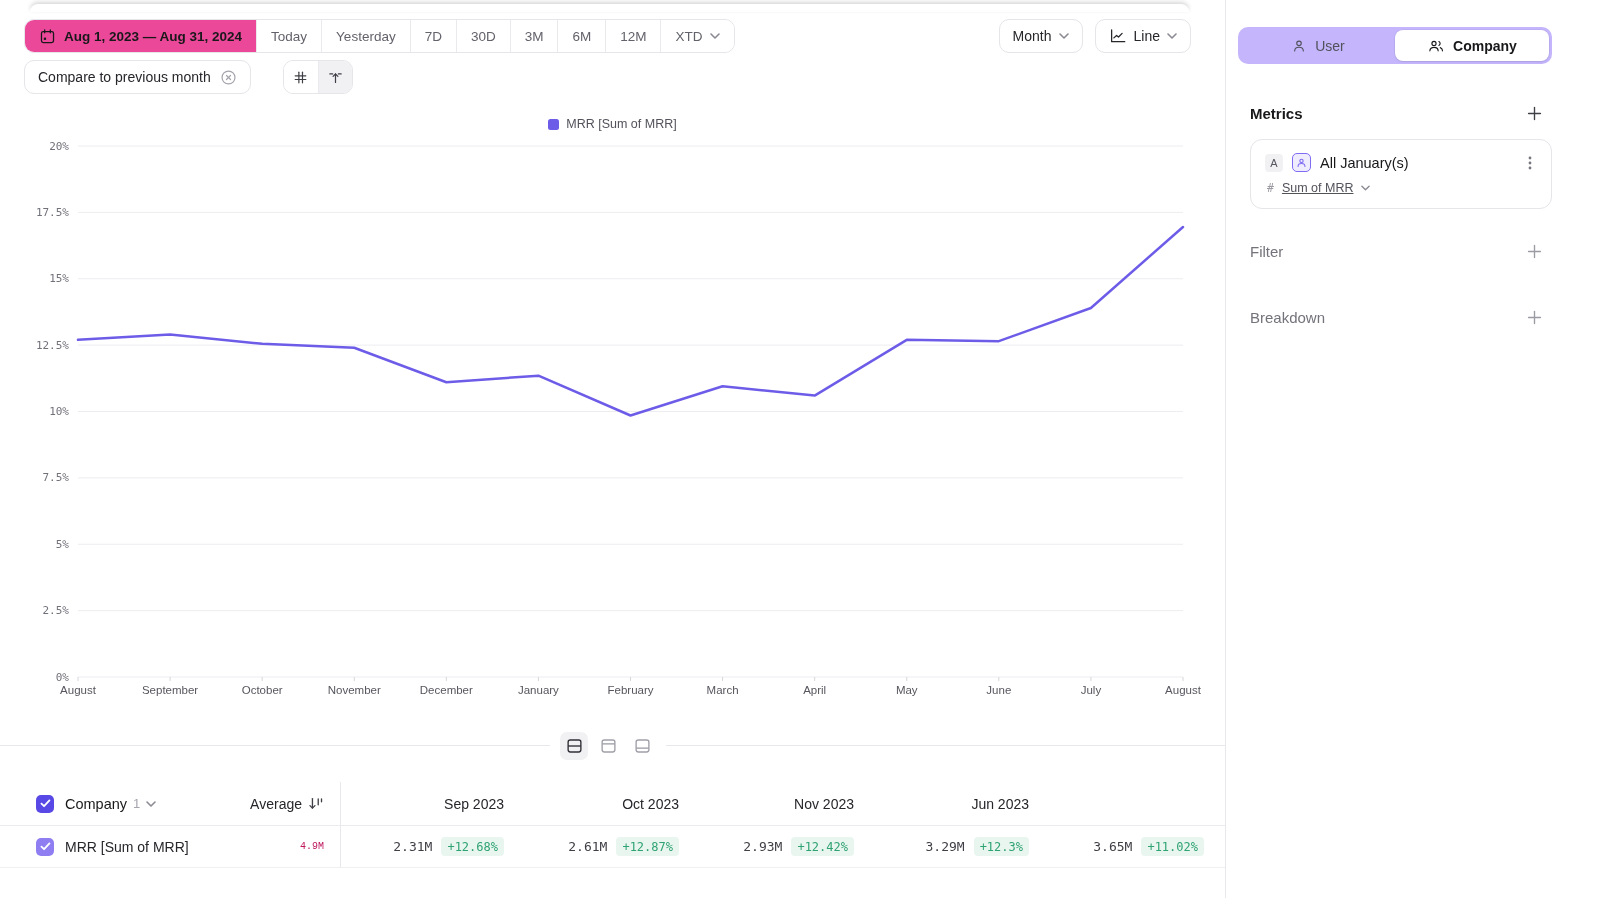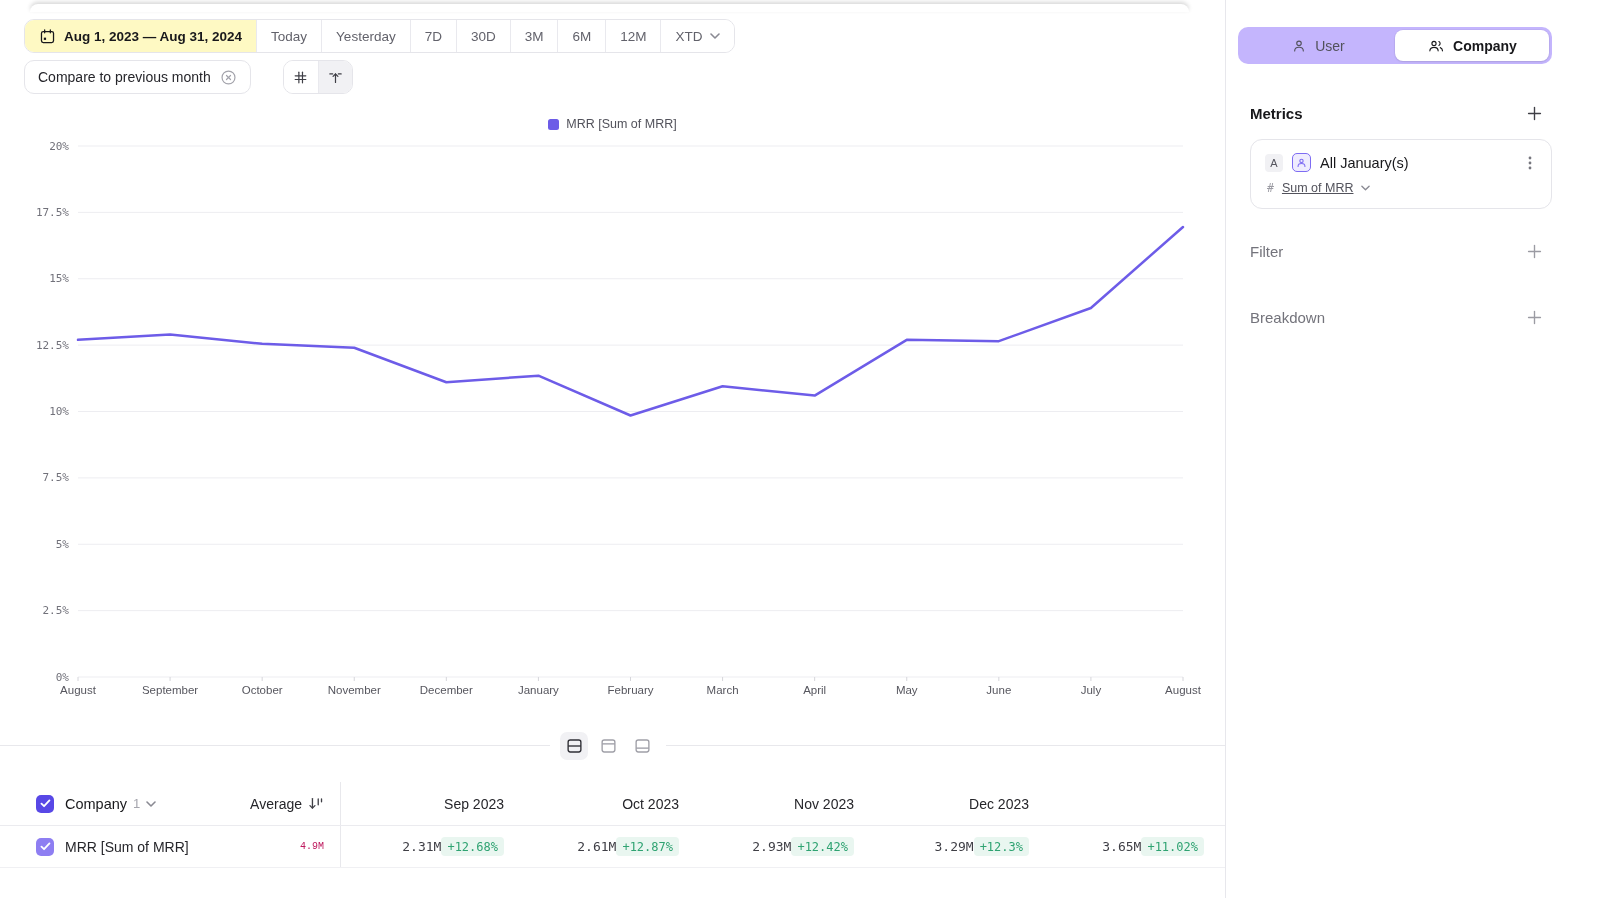--- a/index.html
+++ b/index.html
@@ -13,21 +13,21 @@
   .top-shadow { position:absolute; top:4px; left:30px; right:36px; height:8px;
     border-radius:12px 12px 0 0; box-shadow:0 -2px 4px rgba(0,0,0,.16); }
 
   
   .row1 { position:absolute; top:19px; left:24px; right:34px; display:flex; align-items:center; }
   .range-group { display:flex; align-items:stretch; height:34px; border:1px solid #e5e5ea;
     border-radius:10px; overflow:hidden; background:#fff; }
   .range-group .seg { display:flex; align-items:center; gap:8px; padding:0 14px; font-size:13.5px;
     color:#62626b; border-right:1px solid #e9e9ee; cursor:pointer; background:#fff; white-space:nowrap; }
   .range-group .seg:last-child { border-right:none; }
-  .range-group .seg.date { background:#fef9c3; color:#18181b; font-weight:bold; font-size:13.5px; }
+  .range-group .seg.date { background:#ec4899; color:#18181b; font-weight:bold; font-size:13.5px; }
   .chev { color:#8a8a93; flex:none; }
   .btn { display:flex; align-items:center; gap:7px; height:34px; padding:0 13px; border:1px solid #e5e5ea;
     border-radius:10px; background:#fff; font-size:14px; color:#26262b; cursor:pointer; }
   .right-btns { margin-left:auto; display:flex; gap:12px; }
 
   
   .row2 { position:absolute; top:60px; left:24px; display:flex; align-items:center; gap:32px; }
   .chip { display:flex; align-items:center; gap:9px; height:34px; padding:0 13px; border:1px solid #e5e5ea;
     border-radius:10px; font-size:14px; color:#26262b; background:#fff; }
   .mini-group { display:flex; height:34px; border:1px solid #e5e5ea; border-radius:10px; overflow:hidden; }
@@ -67,21 +67,21 @@
   .cbx.series { background:var(--cbx2,#8e7ef2); }
   .entity { margin-left:11px; display:flex; align-items:center; gap:6px; font-size:14.5px; color:#18181b; cursor:pointer; }
   .entity .count { color:#a5a5ad; font-size:13px; }
   .avg-head { margin-left:auto; display:flex; align-items:center; gap:6px; font-size:14px; color:#26262b; cursor:pointer; }
   .row-label { margin-left:11px; font-size:14px; color:#26262b; }
   .avg-val { margin-left:auto; font-family:Liberation Mono, monospace; font-size:10px; color:#be185d; }
   .months { display:flex; flex:1; }
   .mcol { width:175px; flex:none; display:flex; align-items:center; justify-content:flex-end; padding-right:12px; }
   .mcol.head { font-size:14px; color:#26262b; }
   .mcol .val { font-family:"DejaVu Sans Mono", monospace; font-size:13px; color:#3f3f46; }
-  .delta { font-family:"DejaVu Sans Mono", monospace; font-size:12px;
+  .delta { margin-left:9px; font-family:"DejaVu Sans Mono", monospace; font-size:12px;
     color:var(--pos,#2fa372); background:var(--posbg,#e9f6f0); padding:2.5px 6px; border-radius:4px; }
 
   
   .seg-tabs { margin:27px 48px 0 12px; height:37px; background:#c4b5fd; border-radius:10px;
     padding:3px; display:flex; }
   .seg-tab { flex:1; display:flex; align-items:center; justify-content:center; gap:8px; font-size:14px;
     color:#52525b; border-radius:8px; cursor:pointer; }
   .seg-tab.active { background:#fff; color:#18181b; font-weight:bold;
     box-shadow:0 1px 2px rgba(0,0,0,.09), 0 0 0 1px rgba(0,0,0,.03); }
   .side-head { margin:41px 57px 0 24px; display:flex; align-items:center; }
@@ -145,20 +145,38 @@
           <div class="seg">
             <span>12M</span>
           </div>
           <div class="seg">
             <span>XTD</span>
             <svg class="chev" width="10" height="6" viewBox="0 0 10 6">
               <path d="M1 1l4 4 4-4" fill="none" stroke="currentColor" stroke-width="1.6" stroke-linecap="round" stroke-linejoin="round"></path>
             </svg>
           </div>
         </div>
+      <div class="right-btns">
+        <div class="btn">
+          <span>Month</span>
+          <svg class="chev" width="10" height="6" viewBox="0 0 10 6">
+              <path d="M1 1l4 4 4-4" fill="none" stroke="currentColor" stroke-width="1.6" stroke-linecap="round" stroke-linejoin="round"></path>
+            </svg>
+        </div>
+        <div class="btn">
+          <svg width="18" height="18" viewBox="0 0 24 24" fill="none" stroke="#26262b" stroke-width="1.7" stroke-linecap="round" stroke-linejoin="round">
+            <path d="M3.5 4v15.5H21"></path>
+            <path d="M6.5 14.5l3.6-3.2 2.6 2.1 4.8-4.9"></path>
+          </svg>
+          <span>Line</span>
+          <svg class="chev" width="10" height="6" viewBox="0 0 10 6">
+              <path d="M1 1l4 4 4-4" fill="none" stroke="currentColor" stroke-width="1.6" stroke-linecap="round" stroke-linejoin="round"></path>
+            </svg>
+        </div>
+      </div>
     </div>
 
     <div class="row2">
       <div class="chip">
         <span>Compare to previous month</span>
         <svg width="17" height="17" viewBox="0 0 20 20" fill="none" stroke="#a3a3ab" stroke-width="1.4" stroke-linecap="round">
           <circle cx="10" cy="10" r="7.6"></circle>
           <line x1="7.6" y1="7.6" x2="12.4" y2="12.4"></line>
           <line x1="12.4" y1="7.6" x2="7.6" y2="12.4"></line>
         </svg>
@@ -283,21 +301,21 @@
               <path d="M2.2 10.4L5 13.2l2.8-2.8"></path>
               <line x1="11.5" y1="2.8" x2="11.5" y2="9.5"></line>
               <line x1="15.2" y1="2.8" x2="15.2" y2="6"></line>
             </svg>
           </div>
         </div>
         <div class="months" id="month-cols-head">
             <div class="mcol head">Sep 2023</div>
             <div class="mcol head">Oct 2023</div>
             <div class="mcol head">Nov 2023</div>
-            <div class="mcol head">Dec 2023</div>
+            <div class="mcol head">Jun 2023</div>
           </div>
       </div>
       <div class="trow body">
         <div class="left-region">
           <div class="cbx series">
             <svg width="11" height="9" viewBox="0 0 12 10" fill="none" stroke="#fff" stroke-width="2" stroke-linecap="round" stroke-linejoin="round">
                 <path d="M1.5 5.2L4.4 8l6-6.5"></path>
               </svg>
           </div>
           <span class="row-label">MRR [Sum of MRR]</span>

